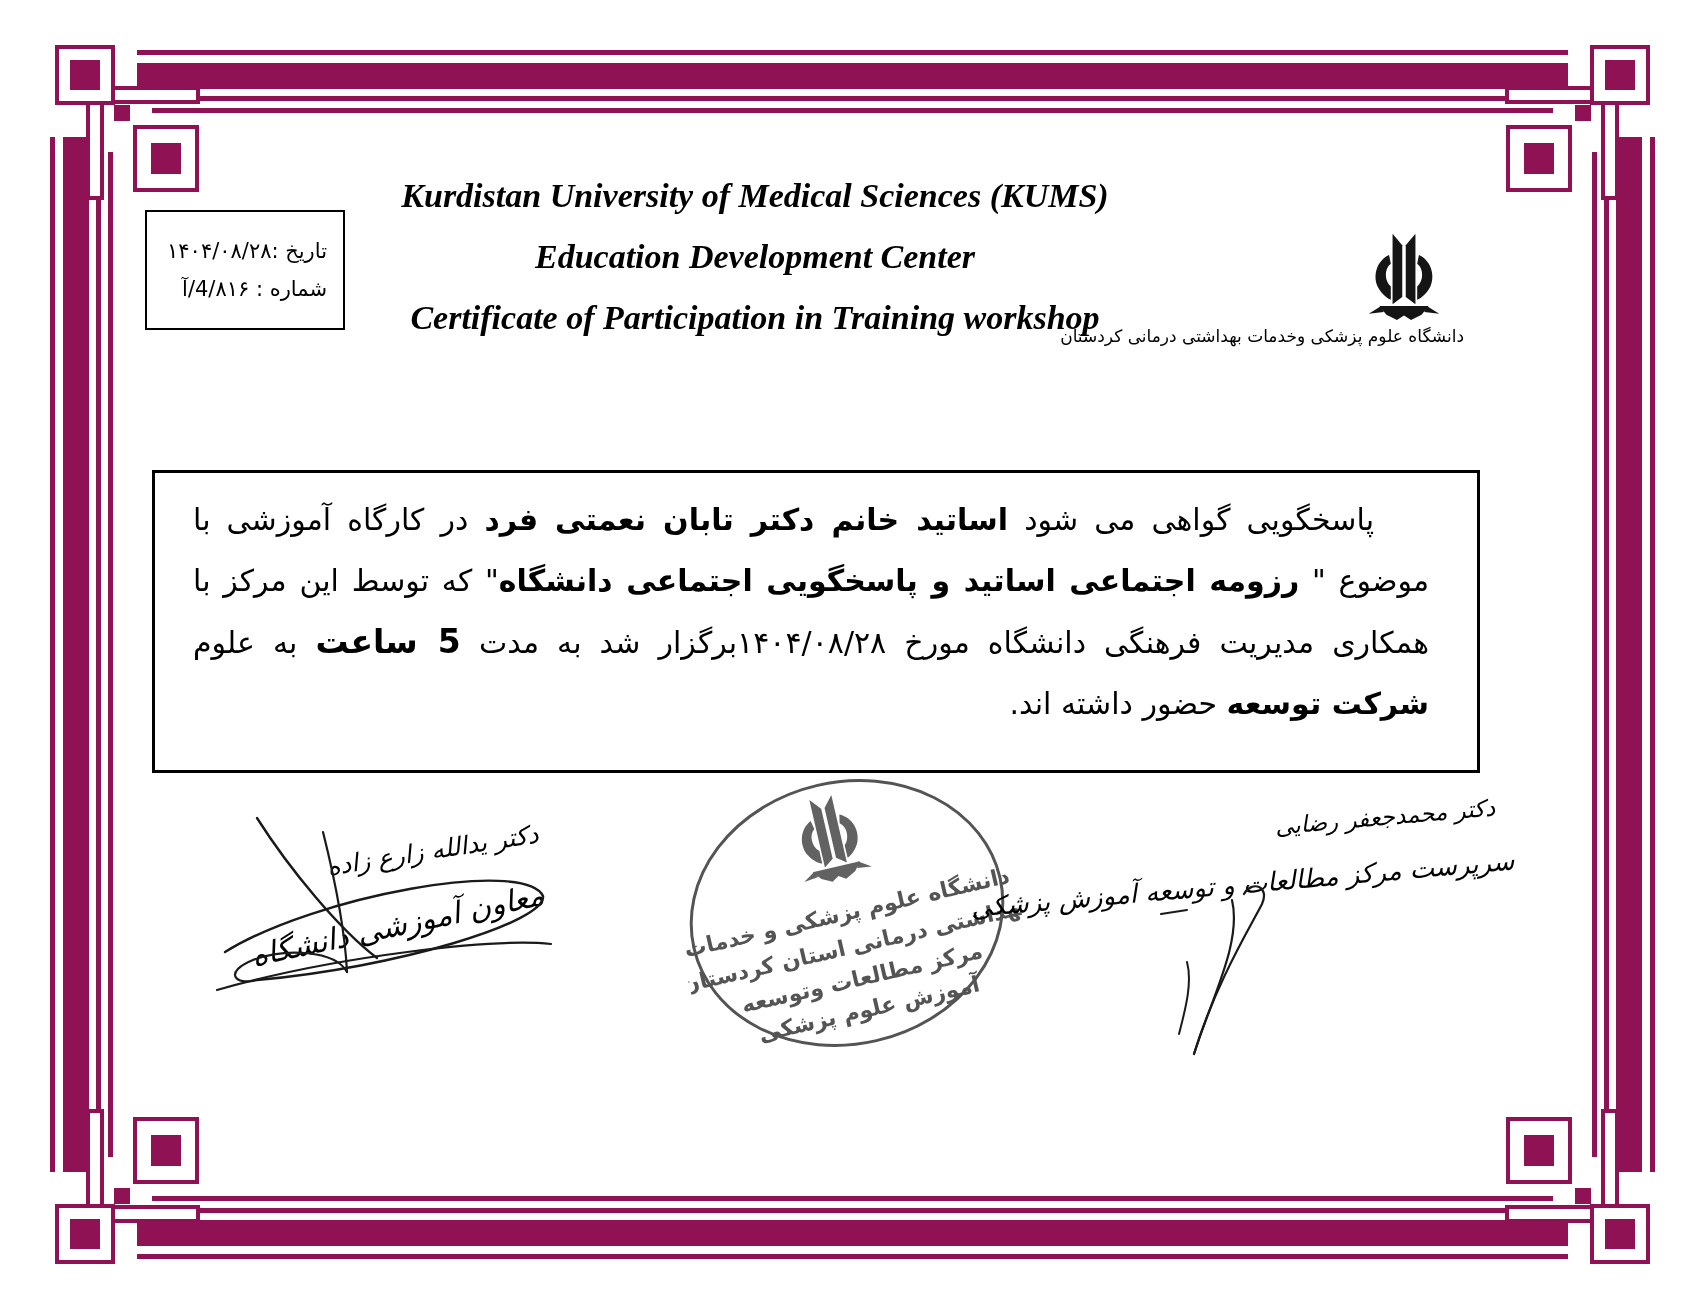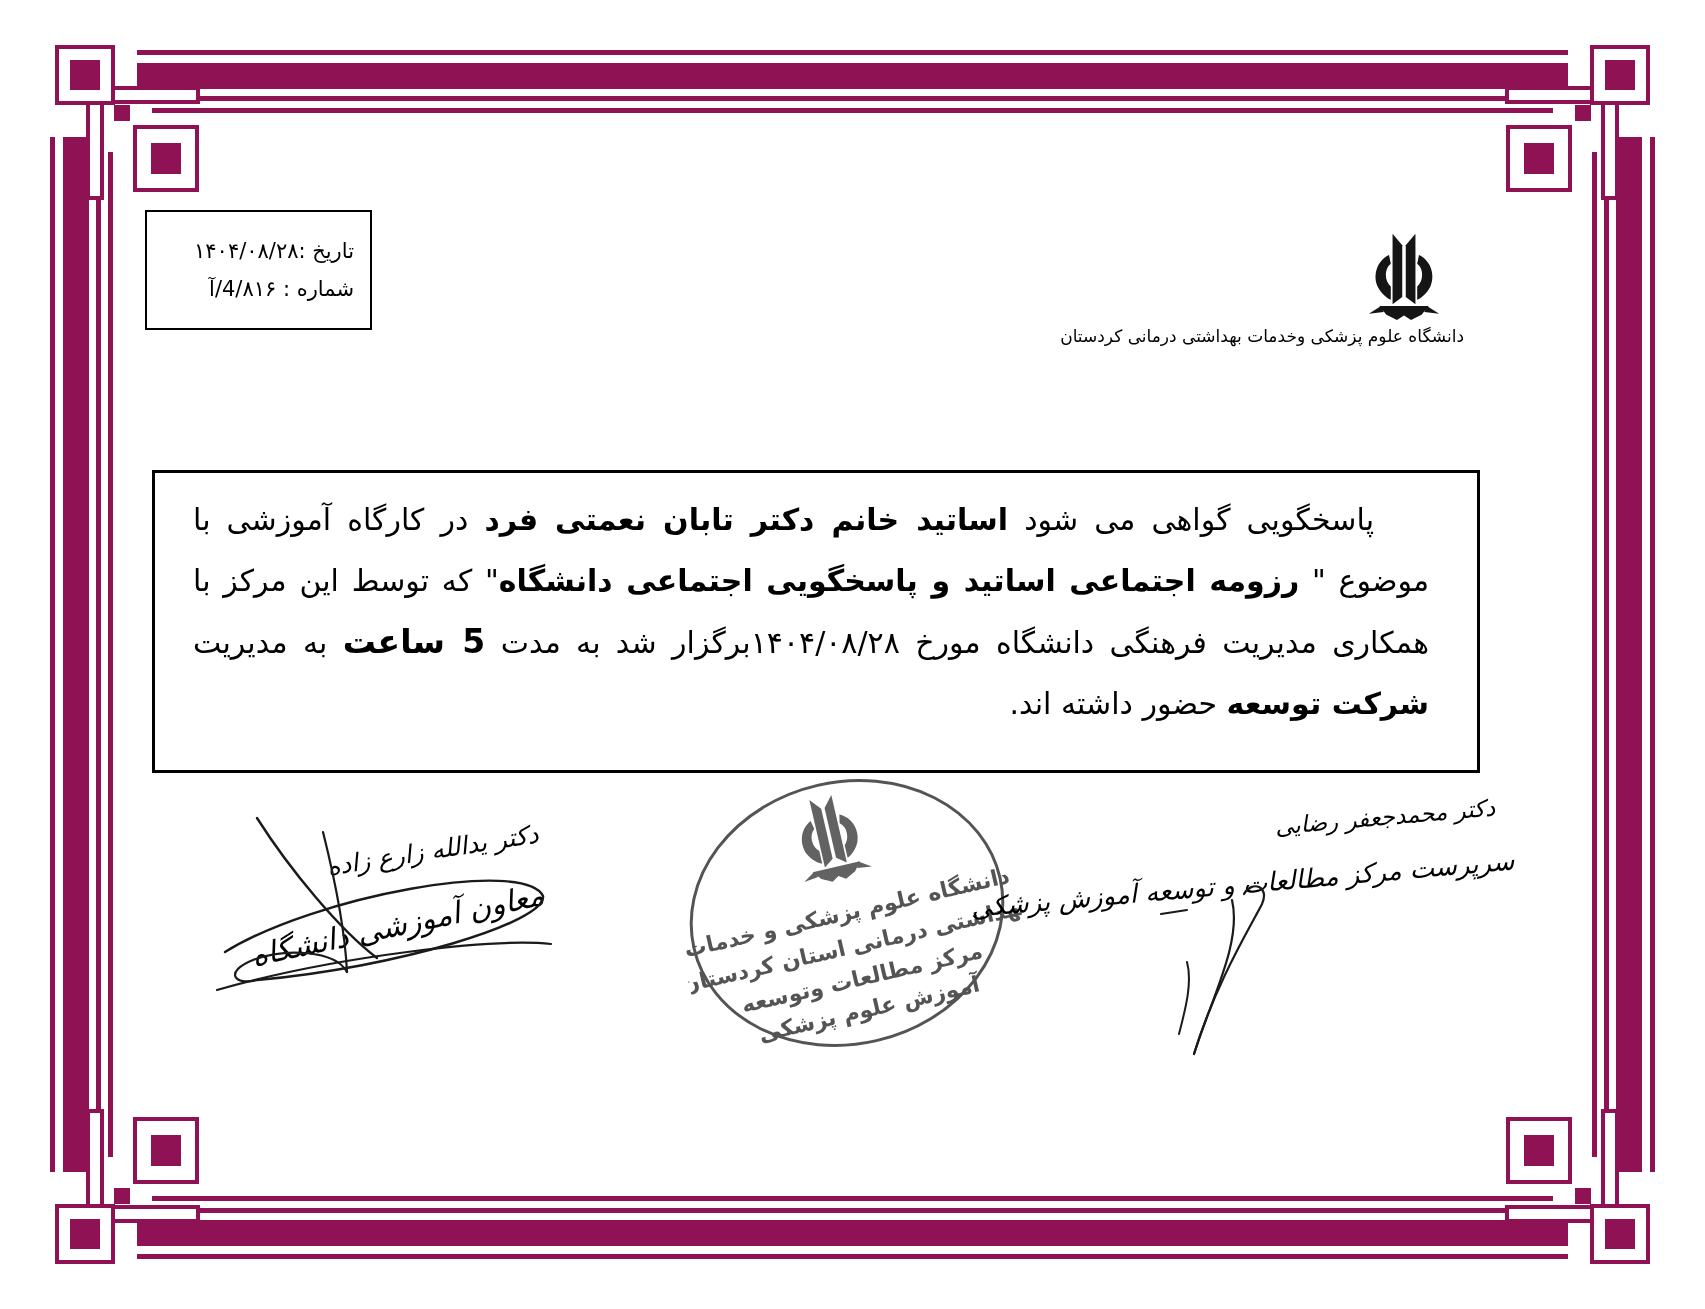--- a/index.html
+++ b/index.html
@@ -11,21 +11,21 @@
   svg { display:block; }
 
   
   .frame { position:absolute; left:0; top:0; }
   .band rect { fill: var(--color-frame); }
   .f-fill   { fill: var(--color-frame); }
   .f-ribbon { fill:#ffffff; stroke: var(--color-frame); stroke-width:4; }
 
   
   .date-box {
-    position:absolute; left:145px; top:210px; width:227px; height:120px;
+    position:absolute; left:145px; top:210px; width:200px; height:120px;
     border:2px solid #000; box-sizing:border-box;
     direction:rtl; display:flex; flex-direction:column; justify-content:center;
     gap:14px; padding:0 16px; font-size:21px;
   }
   .date-box div { white-space:nowrap; }
 
   
   .title-block {
     position:absolute; left:305px; top:176px; width:900px; text-align:center;
     font-family:"Liberation Serif", serif; font-style:italic; font-weight:bold;
@@ -129,28 +129,33 @@
     <use href="#corner-ornament" transform="translate(1705,0) scale(-1,1)"></use>
     <use href="#corner-ornament" transform="translate(0,1309) scale(1,-1)"></use>
     <use href="#corner-ornament" transform="translate(1705,1309) scale(-1,-1)"></use>
   </svg>
 
   <div class="date-box">
     <div>تاریخ :۱۴۰۴/۰۸/۲۸</div>
     <div>شماره : 4/۸۱۶/آ</div>
   </div>
 
+  <div class="title-block">
+    <p class="title-line">Kurdistan University of Medical Sciences (KUMS)</p>
+    <p class="title-line">Education Development Center</p>
+    <p class="title-line">Certificate of Participation in Training workshop</p>
+  </div>
 
   <svg class="logo-svg" viewBox="0 0 100 120">
     <use href="#kums-logo"></use>
   </svg>
   <div class="logo-caption">دانشگاه علوم پزشکی وخدمات بهداشتی درمانی کردستان</div>
 
   <div class="body-box">
-    <p class="body-text"><span>پاسخگویی گواهی می شود </span><b>اساتید خانم دکتر تابان نعمتی فرد</b><span> در کارگاه آموزشی با موضوع " </span><b>رزومه اجتماعی اساتید و پاسخگویی اجتماعی دانشگاه</b><span>" که توسط این مرکز با همکاری مدیریت فرهنگی دانشگاه مورخ ۱۴۰۴/۰۸/۲۸برگزار شد به مدت </span><b class="big">5 ساعت</b><span> به مدیریت </span><b>شرکت توسعه</b><span> حضور داشته اند.</span></p>
+    <p class="body-text"><span>پاسخگویی گواهی می شود </span><b>اساتید خانم دکتر تابان نعمتی فرد</b><span> در کارگاه آموزشی با موضوع " </span><b>رزومه اجتماعی اساتید و پاسخگویی اجتماعی دانشگاه</b><span>" که توسط این مرکز با همکاری مدیریت فرهنگی دانشگاه مورخ ۱۴۰۴/۰۸/۲۸برگزار شد به مدت </span><b class="big">5 ساعت</b><span> به علوم </span><b>شرکت توسعه</b><span> حضور داشته اند.</span></p>
   </div>
 
   <div class="sig-left">
     <div class="sig-name">دکتر یدالله زارع زاده</div>
     <div class="sig-title">معاون آموزشی دانشگاه</div>
     <svg class="scrawl" width="378" height="215" viewBox="0 0 378 215">
       <path d="M62 18 C95 70 145 130 182 158" stroke-width="2.4"></path>
       <path d="M128 32 C140 80 150 130 152 172" stroke-width="2.2"></path>
       <path d="M30 152 C120 96 330 58 348 96 C352 122 200 168 62 180" stroke-width="2.4"></path>
       <path d="M62 180 C40 186 28 172 58 160 C90 148 140 150 152 172" stroke-width="2.2"></path>

